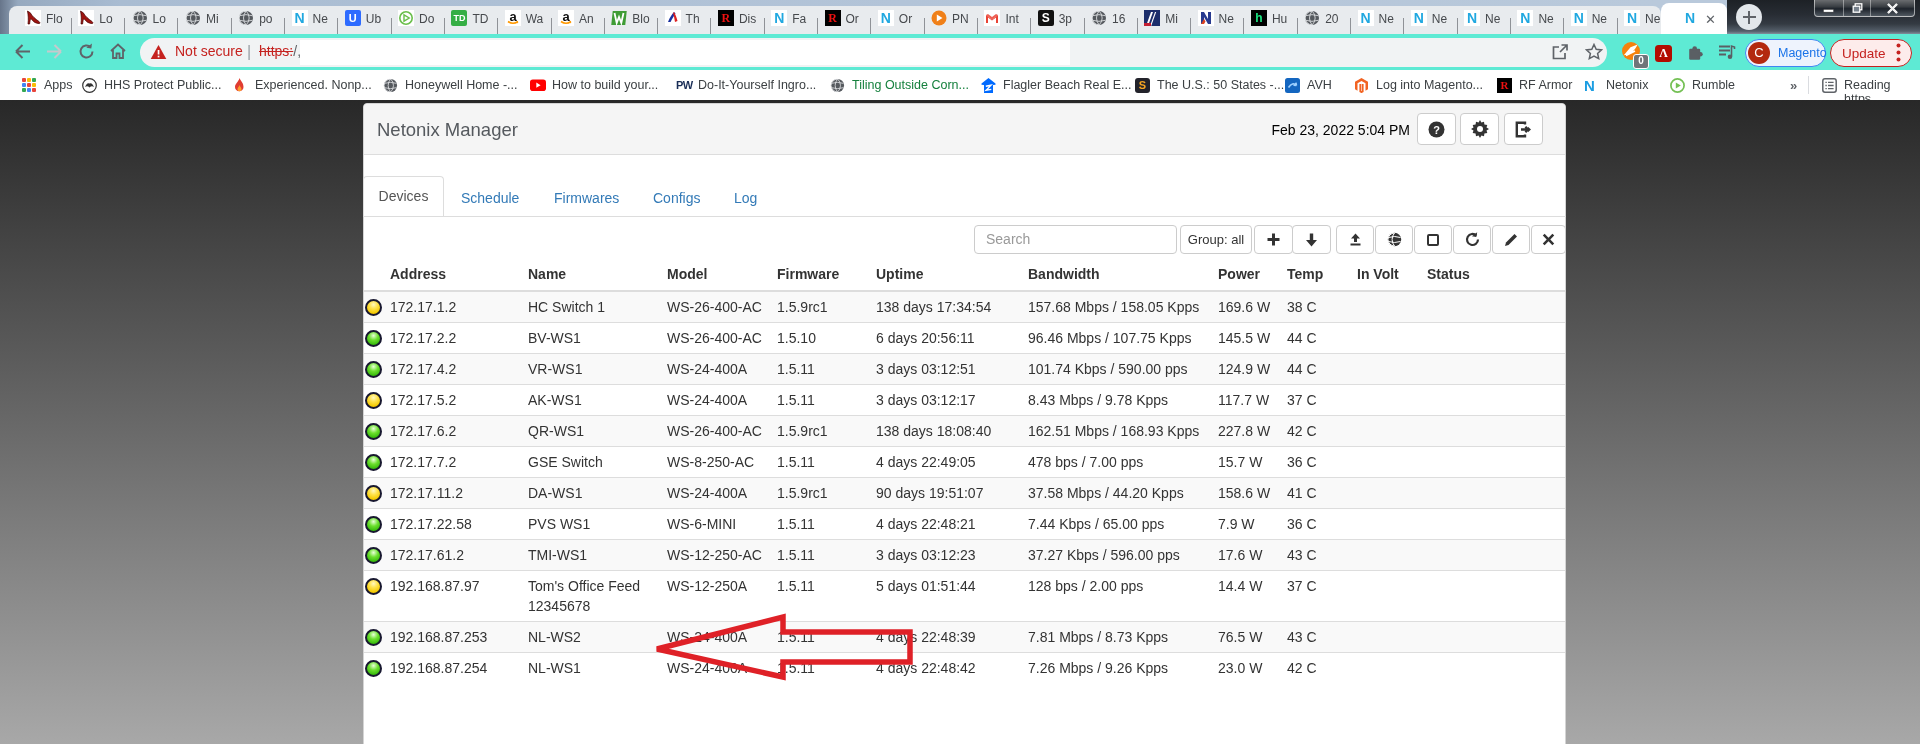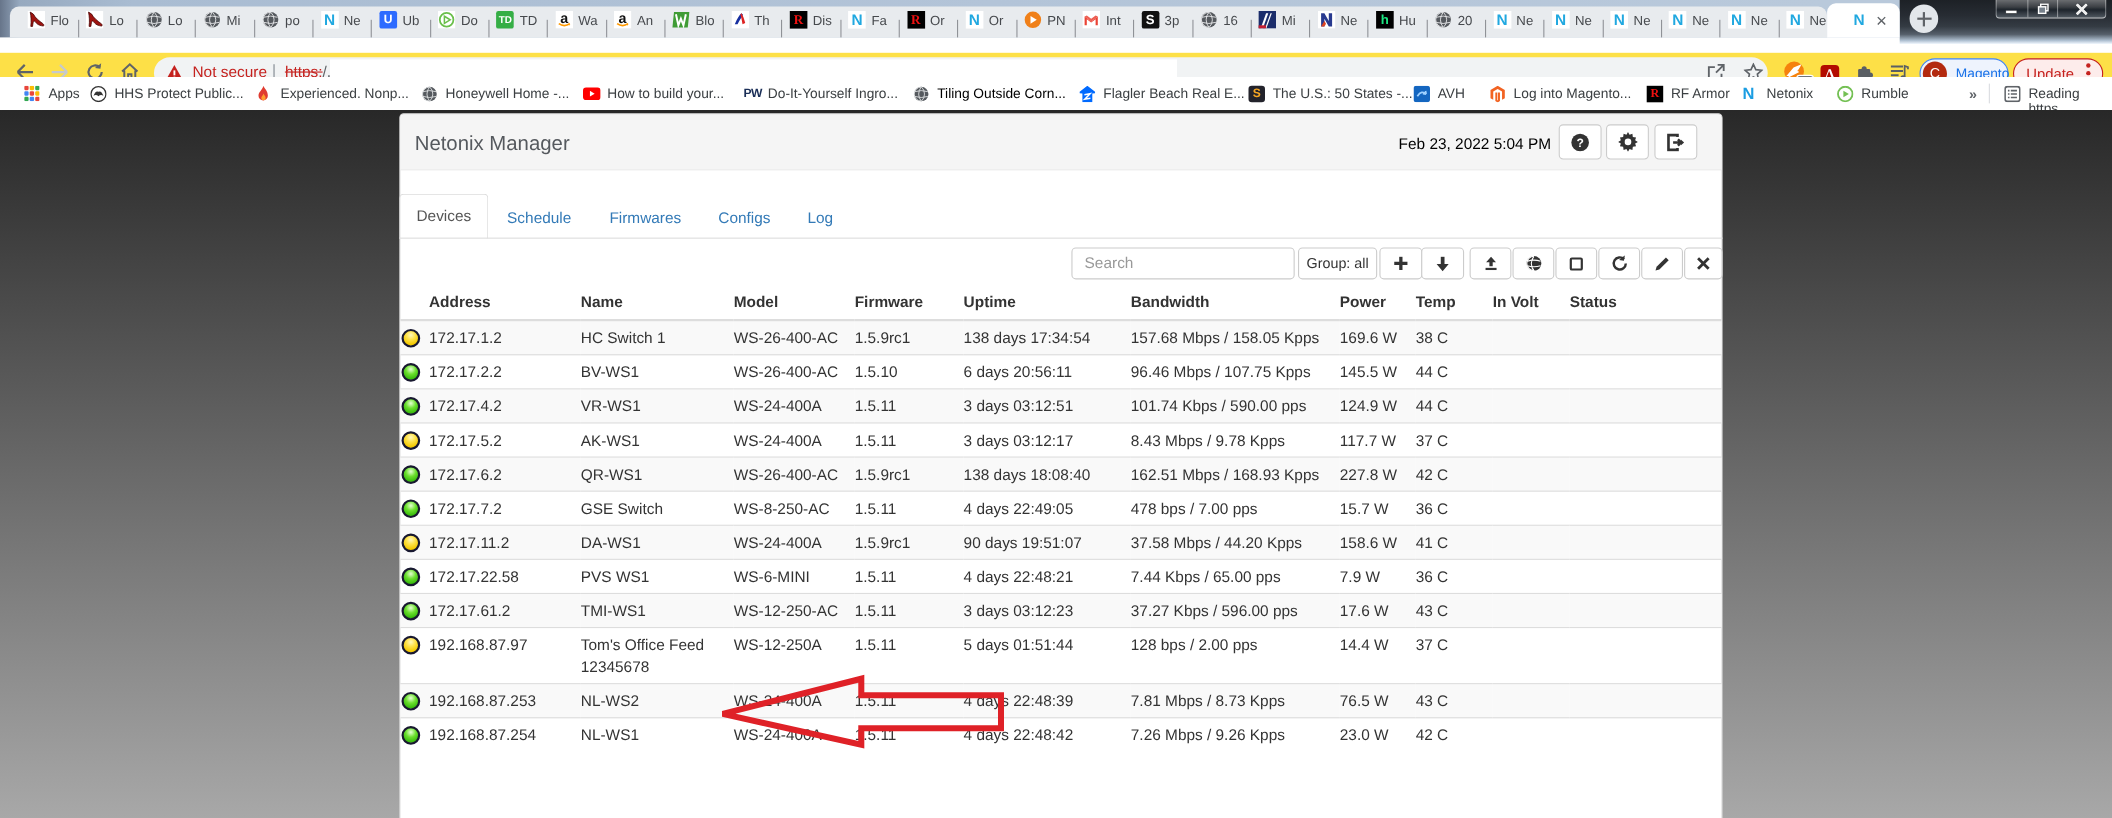--- a/index.html
+++ b/index.html
@@ -7,21 +7,21 @@
 #darkglass{position:absolute;left:1727px;top:0;width:193px;height:40px;background:linear-gradient(#1d2126 0%,#272c33 35%,#343b43 60%,#555f6a 78%,#aebfd0 92%,#f2f8ff 100%)}
 #tabsbg{position:absolute;left:9px;top:6px;width:1652.3px;height:28px;background:#e8ebee;border-radius:8px 8px 0 0}
 #activetab{position:absolute;left:1661px;top:3px;width:66px;height:31px;background:#fff;border-radius:8px 8px 0 0}
 #plusbtn{position:absolute;left:1736px;top:4px;width:26px;height:26px;border-radius:50%;background:#e3e7eb}
 #plusbtn:before{content:"";position:absolute;left:6.5px;top:12px;width:13px;height:2px;background:#5f6368}
 #plusbtn:after{content:"";position:absolute;left:12px;top:6.5px;width:2px;height:13px;background:#5f6368}
 
 #winbtns{position:absolute;left:1814px;top:0;width:101px;height:17px;display:flex;border:1px solid rgba(255,255,255,0.55);border-top:none;border-radius:0 0 4px 4px;overflow:hidden;background:linear-gradient(rgba(255,255,255,0.34),rgba(255,255,255,0.12) 40%,rgba(15,25,35,0.28) 55%,rgba(200,215,230,0.25))}
 #winbtns div{border-right:1px solid rgba(255,255,255,0.4);display:flex;align-items:center;justify-content:center;color:#fff;font-weight:bold;font-size:11px;text-shadow:0 1px 2px #000}
 
-#toolbar{position:absolute;left:0;top:48px;width:1920px;height:36px;background:#fde047}
+#toolbar{position:absolute;left:0;top:34px;width:1920px;height:36px;background:#5eead4}
 #omni{position:absolute;left:140px;top:4px;width:1467px;height:29px;border-radius:14.5px;background:#f1f3f4}
 #whitebox{position:absolute;left:160px;top:2px;width:770px;height:25px;background:#fff}
 .navic{position:absolute;top:9px}
 
 #bookbar{position:absolute;left:0;top:70px;width:1920px;height:30px;background:#fff}
 
 #page{position:absolute;left:0;top:100px;width:1920px;height:644px;background:linear-gradient(#282828,#a8a8a8)}
 #panel{position:absolute;left:363px;top:3px;width:1203px;height:642px;background:#fff;border:1px solid #d4d4d4;border-radius:4px 4px 0 0}
 #phead{position:absolute;left:0;top:0;width:1201px;height:51px;background:#f5f5f5;border-bottom:1px solid #ddd;border-radius:4px 4px 0 0}
 #ptitle{position:absolute;left:13px;top:15px;font-size:18.5px;color:#55595e}
@@ -427,21 +427,21 @@
     <div style="position:absolute;left:676px;top:7px;height:16px;display:flex;align-items:center">
       <div style="font-size:11px;font-weight:bold;color:#1a2e57;letter-spacing:-0.5px;font-family:'Liberation Sans',sans-serif">PW</div>
     </div>
     <div style="position:absolute;left:698px;top:8px;font-size:12.5px;color:#3c4043;white-space:nowrap">Do-It-Yourself Ingro...</div>
     <div style="position:absolute;left:830px;top:7px;height:16px;display:flex;align-items:center">
       <svg width="15" height="15" viewBox="0 0 16 16">
         <circle cx="8" cy="8" r="7" fill="#55595e"></circle>
         <path d="M8 1.2 A6.8 6.8 0 0 0 8 14.8 A10.5 10.5 0 0 1 8 1.2 M8.3 1.2 A9.5 9.5 0 0 1 8.3 14.8 M1.6 5.7 Q8 3.6 14.4 5.7 M1.6 10.3 Q8 12.4 14.4 10.3" stroke="#e8eaec" stroke-width="0.9" fill="none" opacity="0.9"></path>
       </svg>
     </div>
-    <div style="position:absolute;left:852px;top:8px;font-size:12.5px;color:#000000;white-space:nowrap">Tiling Outside Corn...</div>
+    <div style="position:absolute;left:852px;top:8px;font-size:12.5px;color:#15803d;white-space:nowrap">Tiling Outside Corn...</div>
     <div style="position:absolute;left:981px;top:7px;height:16px;display:flex;align-items:center">
       <svg width="15" height="15" viewBox="0 0 15 15">
         <path d="M7.5 0 L14.5 5.5 V6.8 L12 7 L12 15 H3 L3 7 L0.5 6.8 V5.5 Z" fill="#006aff"></path>
         <path d="M4.8 8.2 L10 7.2 L5.2 12.2 L10.3 11.4" stroke="#fff" stroke-width="1.4" fill="none"></path>
       </svg>
     </div>
     <div style="position:absolute;left:1003px;top:8px;font-size:12.5px;color:#3c4043;white-space:nowrap">Flagler Beach Real E...</div>
     <div style="position:absolute;left:1135px;top:7px;height:16px;display:flex;align-items:center">
       <div style="width:15px;height:15px;background:#23232b;border-radius:3px;color:#f6a623;font-weight:bold;font-size:11px;line-height:15px;text-align:center;font-family:'Liberation Sans',sans-serif">S</div>
     </div>

